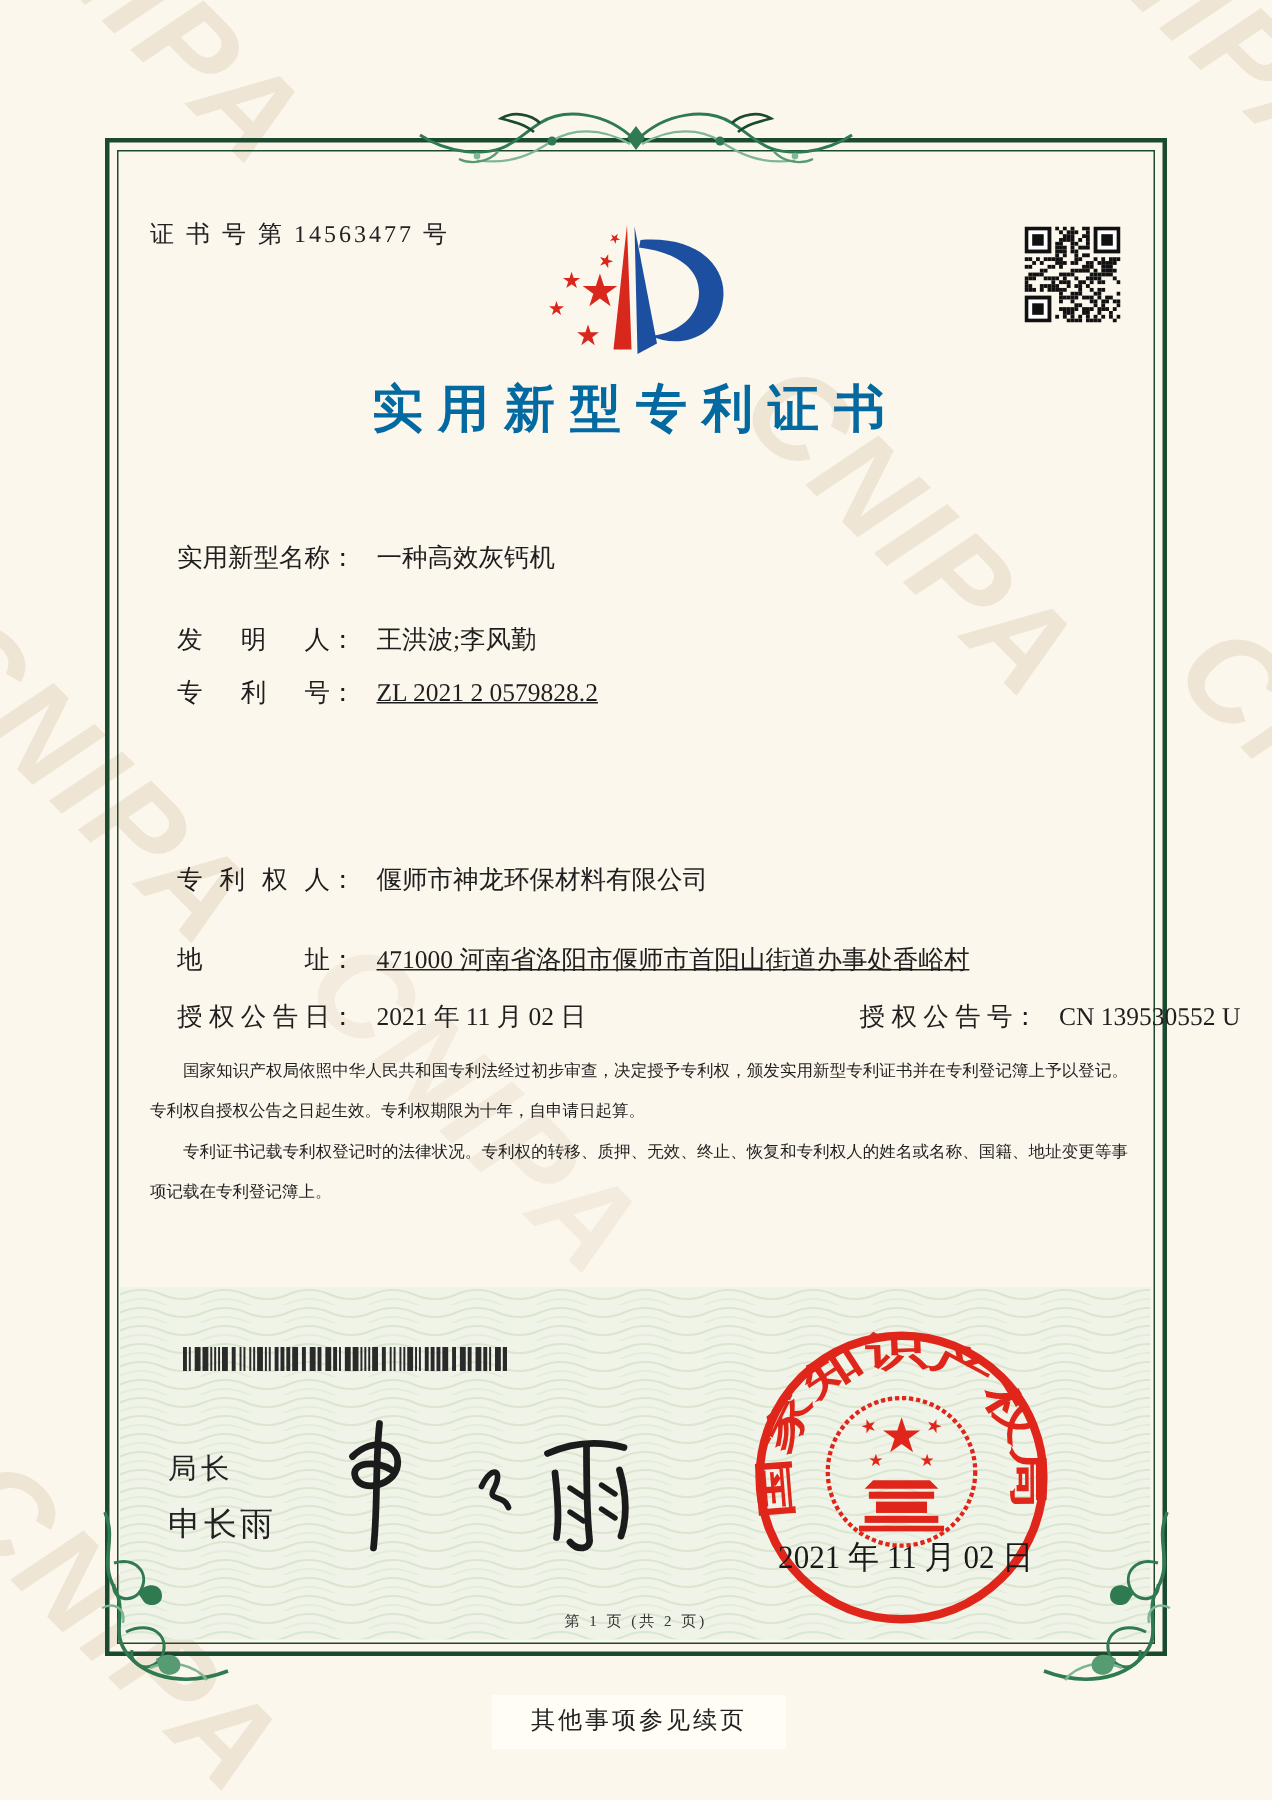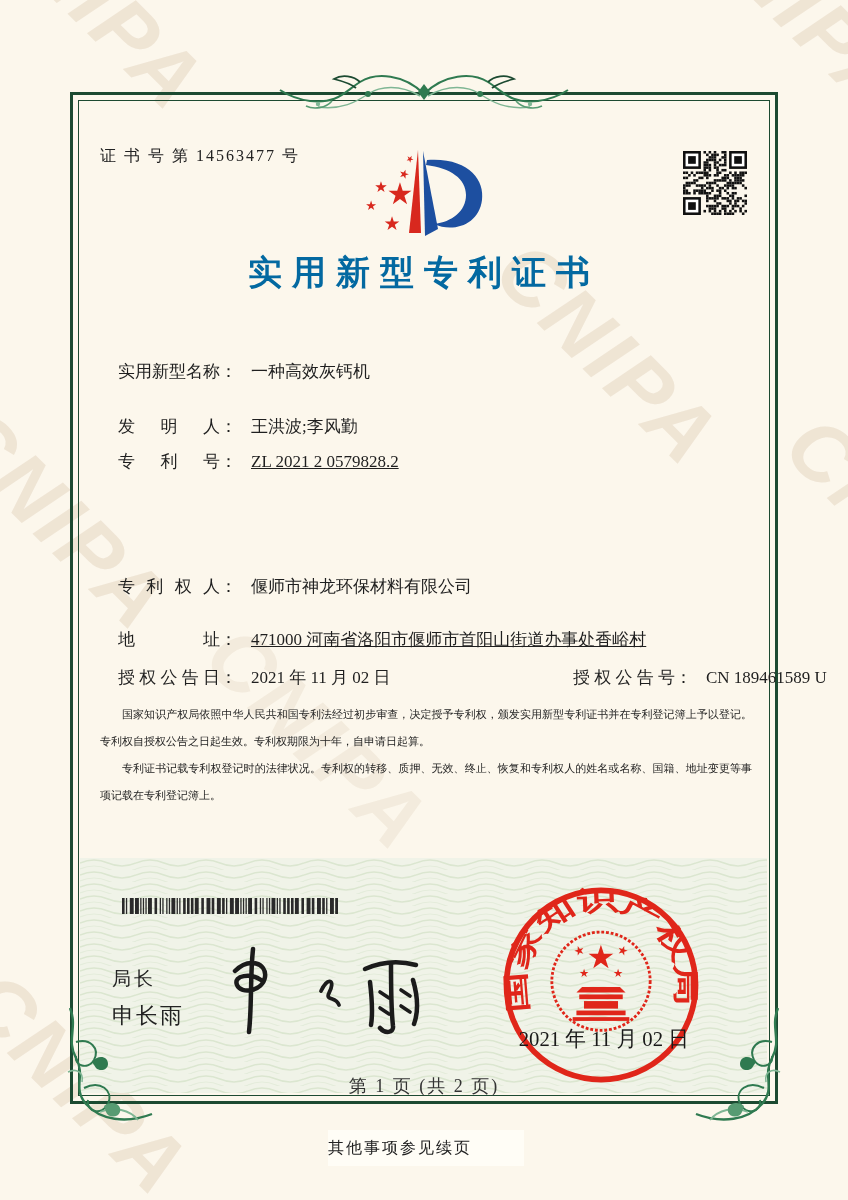--- a/index.html
+++ b/index.html
@@ -70,25 +70,25 @@
     position:absolute; left:112px; top:1001px; font-size:22px;
     font-family:"Liberation Sans","DejaVu Sans",sans-serif; color:#222;
     letter-spacing:2px;
   }
   .signature{position:absolute; left:215px; top:933px;}
   
   .seal{position:absolute; left:497px; top:881px;}
   
   .pagenum{
     position:absolute; left:70px; top:1074px; width:708px;
-    text-align:center; font-size:18px; letter-spacing:2px; color:#333;
+    text-align:center; font-size:10px; letter-spacing:2px; color:#333;
   }
   .footer-note{
     position:absolute; left:328px; top:1130px; width:196px; height:36px;
-    background:#fffdf6; text-align:left; line-height:36px;
+    background:#fffdf6; text-align:center; line-height:36px;
     font-size:16px; letter-spacing:2px; color:#222;
   }
   .flourish-top{position:absolute; left:272px; top:70px;}
   .corner-bl{position:absolute; left:56px; top:1002px;}
   .corner-br{position:absolute; left:672px; top:1002px; transform:scaleX(-1);}
 </style>
 </head>
 <body>
 
 <div class="page">
@@ -419,21 +419,21 @@
   </div>
   <div class="frow" style="top:575px;">
     <span class="flabel">专利权人</span><span class="colon">：</span><span class="fvalue">偃师市神龙环保材料有限公司</span>
   </div>
   <div class="frow" style="top:628px;text-decoration:underline;">
     <span class="flabel">地址</span><span class="colon">：</span><span class="fvalue">471000 河南省洛阳市偃师市首阳山街道办事处香峪村</span>
   </div>
   <div class="frow" style="top:666px; width:640px;">
     <span class="flabel">授权公告日</span><span class="colon">：</span><span class="fvalue">2021 年 11 月 02 日</span>
     <span class="grant2">
-      <span class="flabel">授权公告号</span><span class="colon">：</span><span class="fvalue">CN 189461589 U</span>
+      <span class="flabel">授权公告号</span><span class="colon">：</span><span class="fvalue">CN 139530552 U</span>
     </span>
   </div>
 
   <div class="paras">
     <p>国家知识产权局依照中华人民共和国专利法经过初步审查，决定授予专利权，颁发实用新型专利证书并在专利登记簿上予以登记。专利权自授权公告之日起生效。专利权期限为十年，自申请日起算。</p>
     <p>专利证书记载专利权登记时的法律状况。专利权的转移、质押、无效、终止、恢复和专利权人的姓名或名称、国籍、地址变更等事项记载在专利登记簿上。</p>
   </div>
 
   <svg class="barcode" id="bcSvg" viewBox="0 0 216 16" preserveAspectRatio="none">
       <rect x="0" y="0" width="2.6" height="16" fill="#2a2a2a"></rect>

